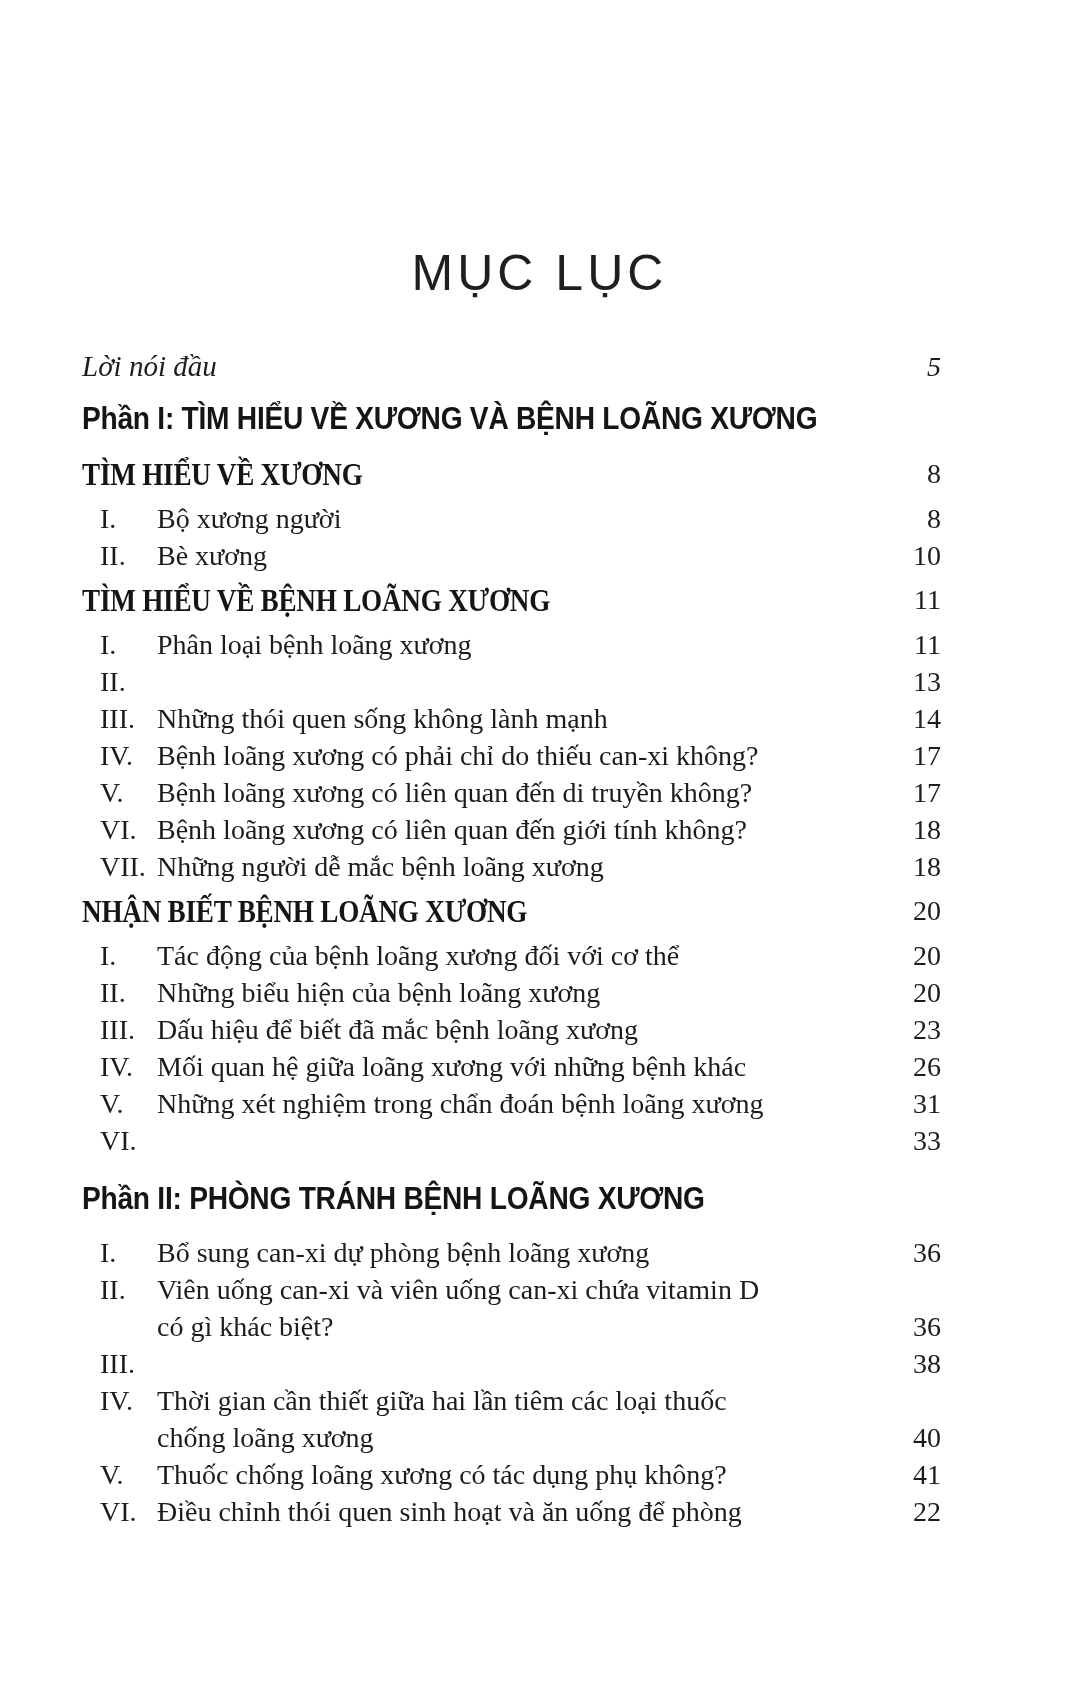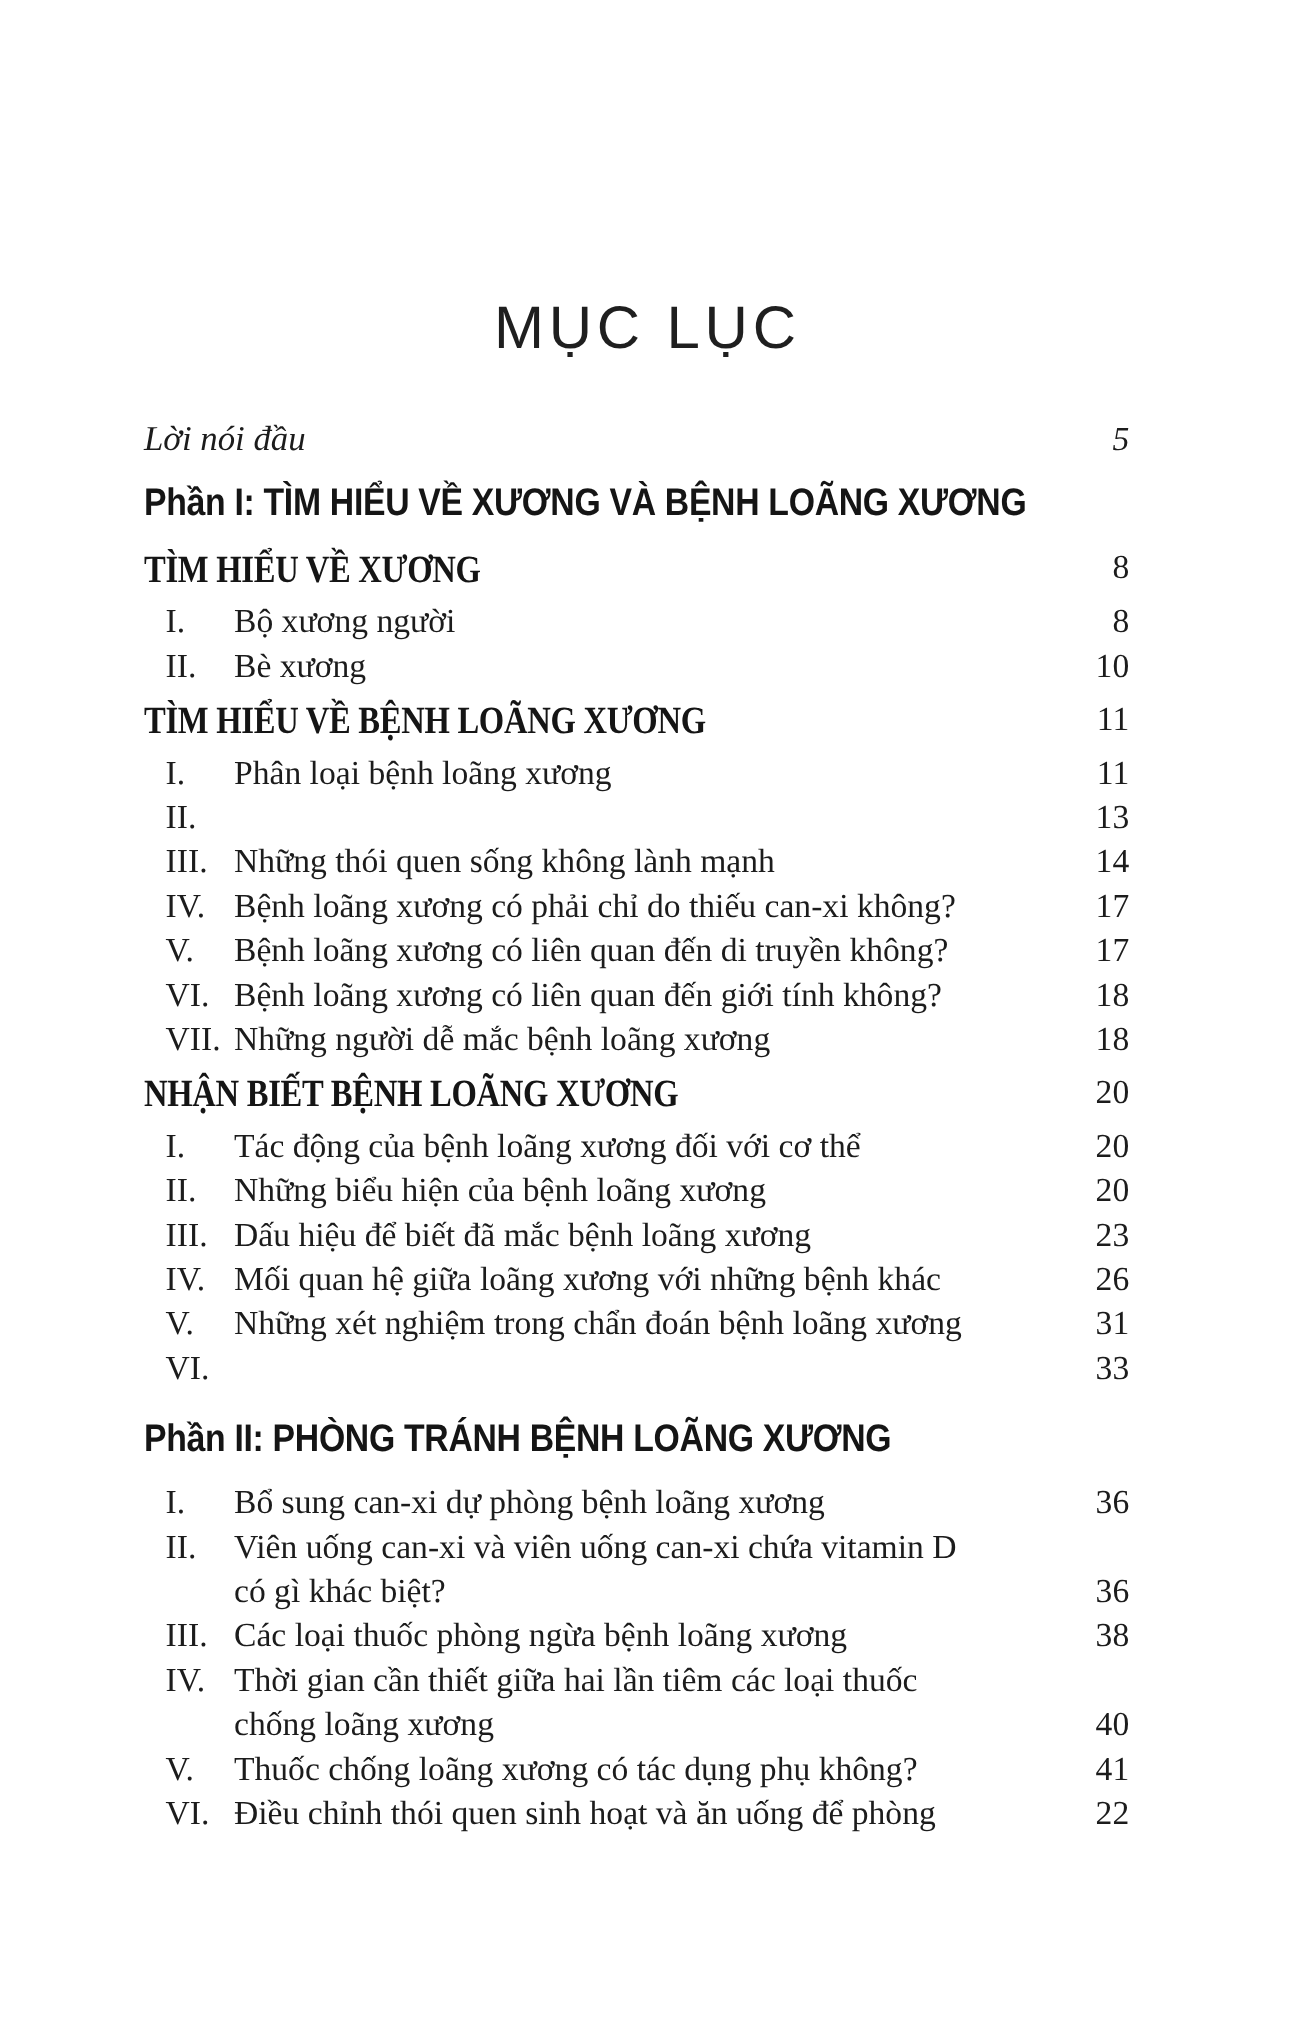--- a/index.html
+++ b/index.html
@@ -20,21 +20,21 @@
     font-weight: 400;
     font-size: 50px;
     line-height: 50px;
     letter-spacing: 4px;
     color: #1f1f1f;
   }
   .toc { }
   .row {
     display: flex;
     align-items: flex-start;
-    margin-left: 120px;
+    margin-left: 82px;
     margin-right: 138px;
   }
   .row .pg {
     margin-left: auto;
     align-self: flex-end;
     font-family: "Liberation Serif", serif;
     font-size: 28px;
     white-space: nowrap;
     padding-left: 12px;
   }
@@ -227,21 +227,20 @@
       <span class="num">II.</span>
       <span class="txt">
           <span class="l">Viên uống can-xi và viên uống can-xi chứa vitamin D</span>
           <span class="l">có gì khác biệt?</span>
         </span>
       <span class="pg">36</span>
     </div>
 
     <div class="row item">
       <span class="num">III.</span>
-      <span class="txt">Các loại thuốc phòng ngừa bệnh loãng xương</span>
       <span class="pg">38</span>
     </div>
 
     <div class="row item">
       <span class="num">IV.</span>
       <span class="txt">
           <span class="l">Thời gian cần thiết giữa hai lần tiêm các loại thuốc</span>
           <span class="l">chống loãng xương</span>
         </span>
       <span class="pg">40</span>

